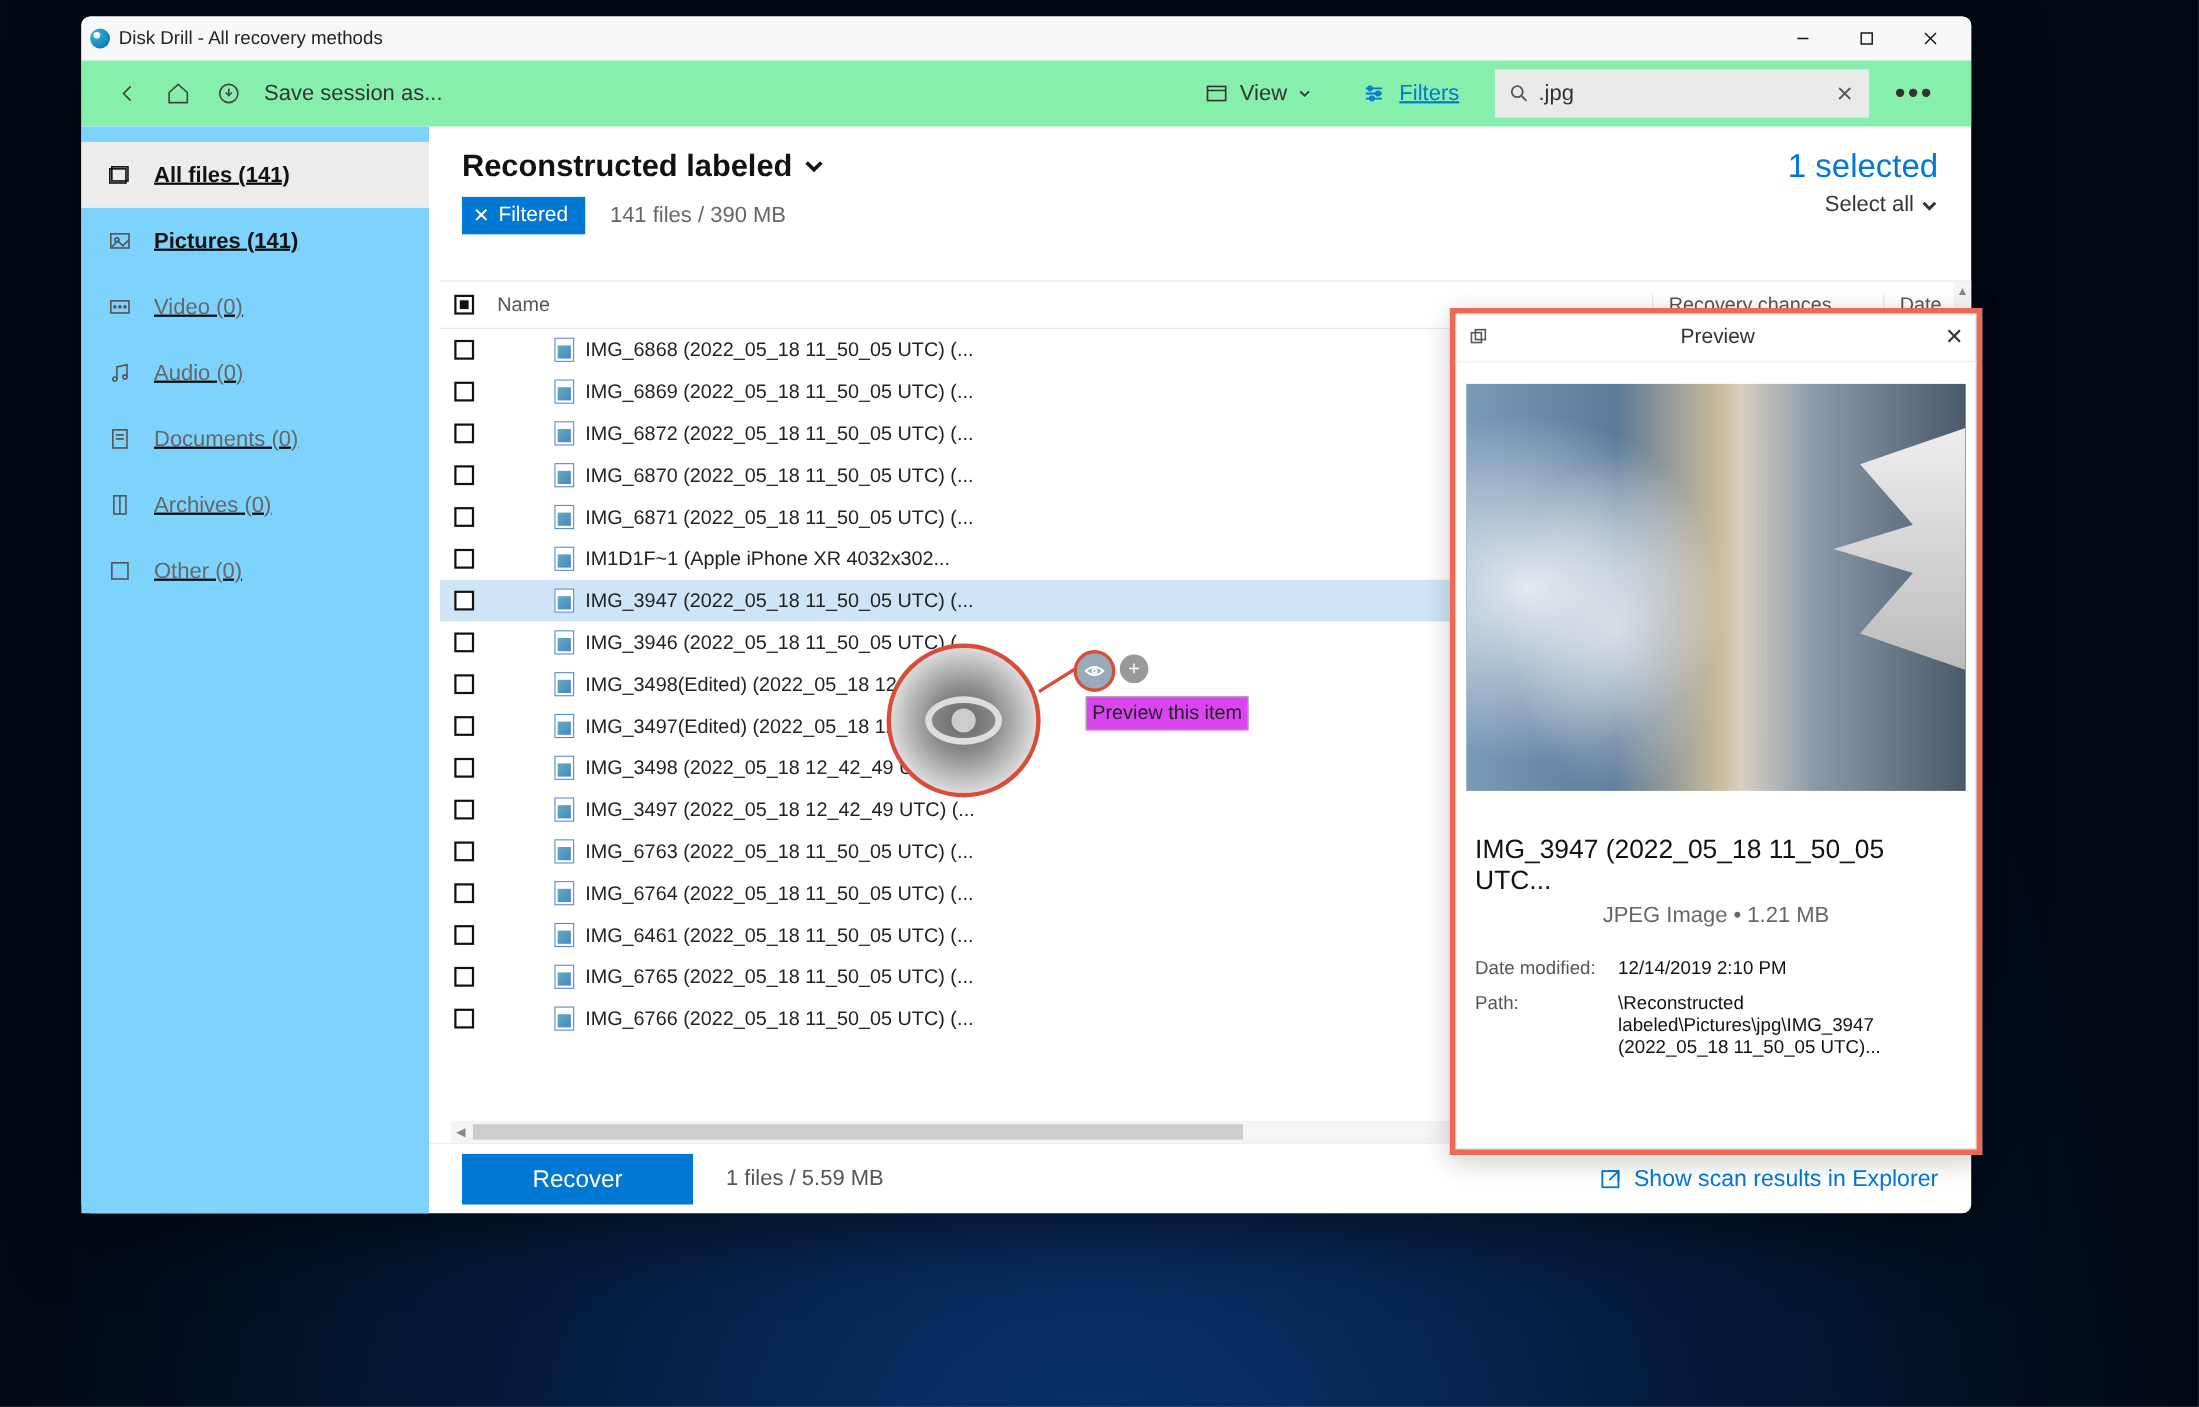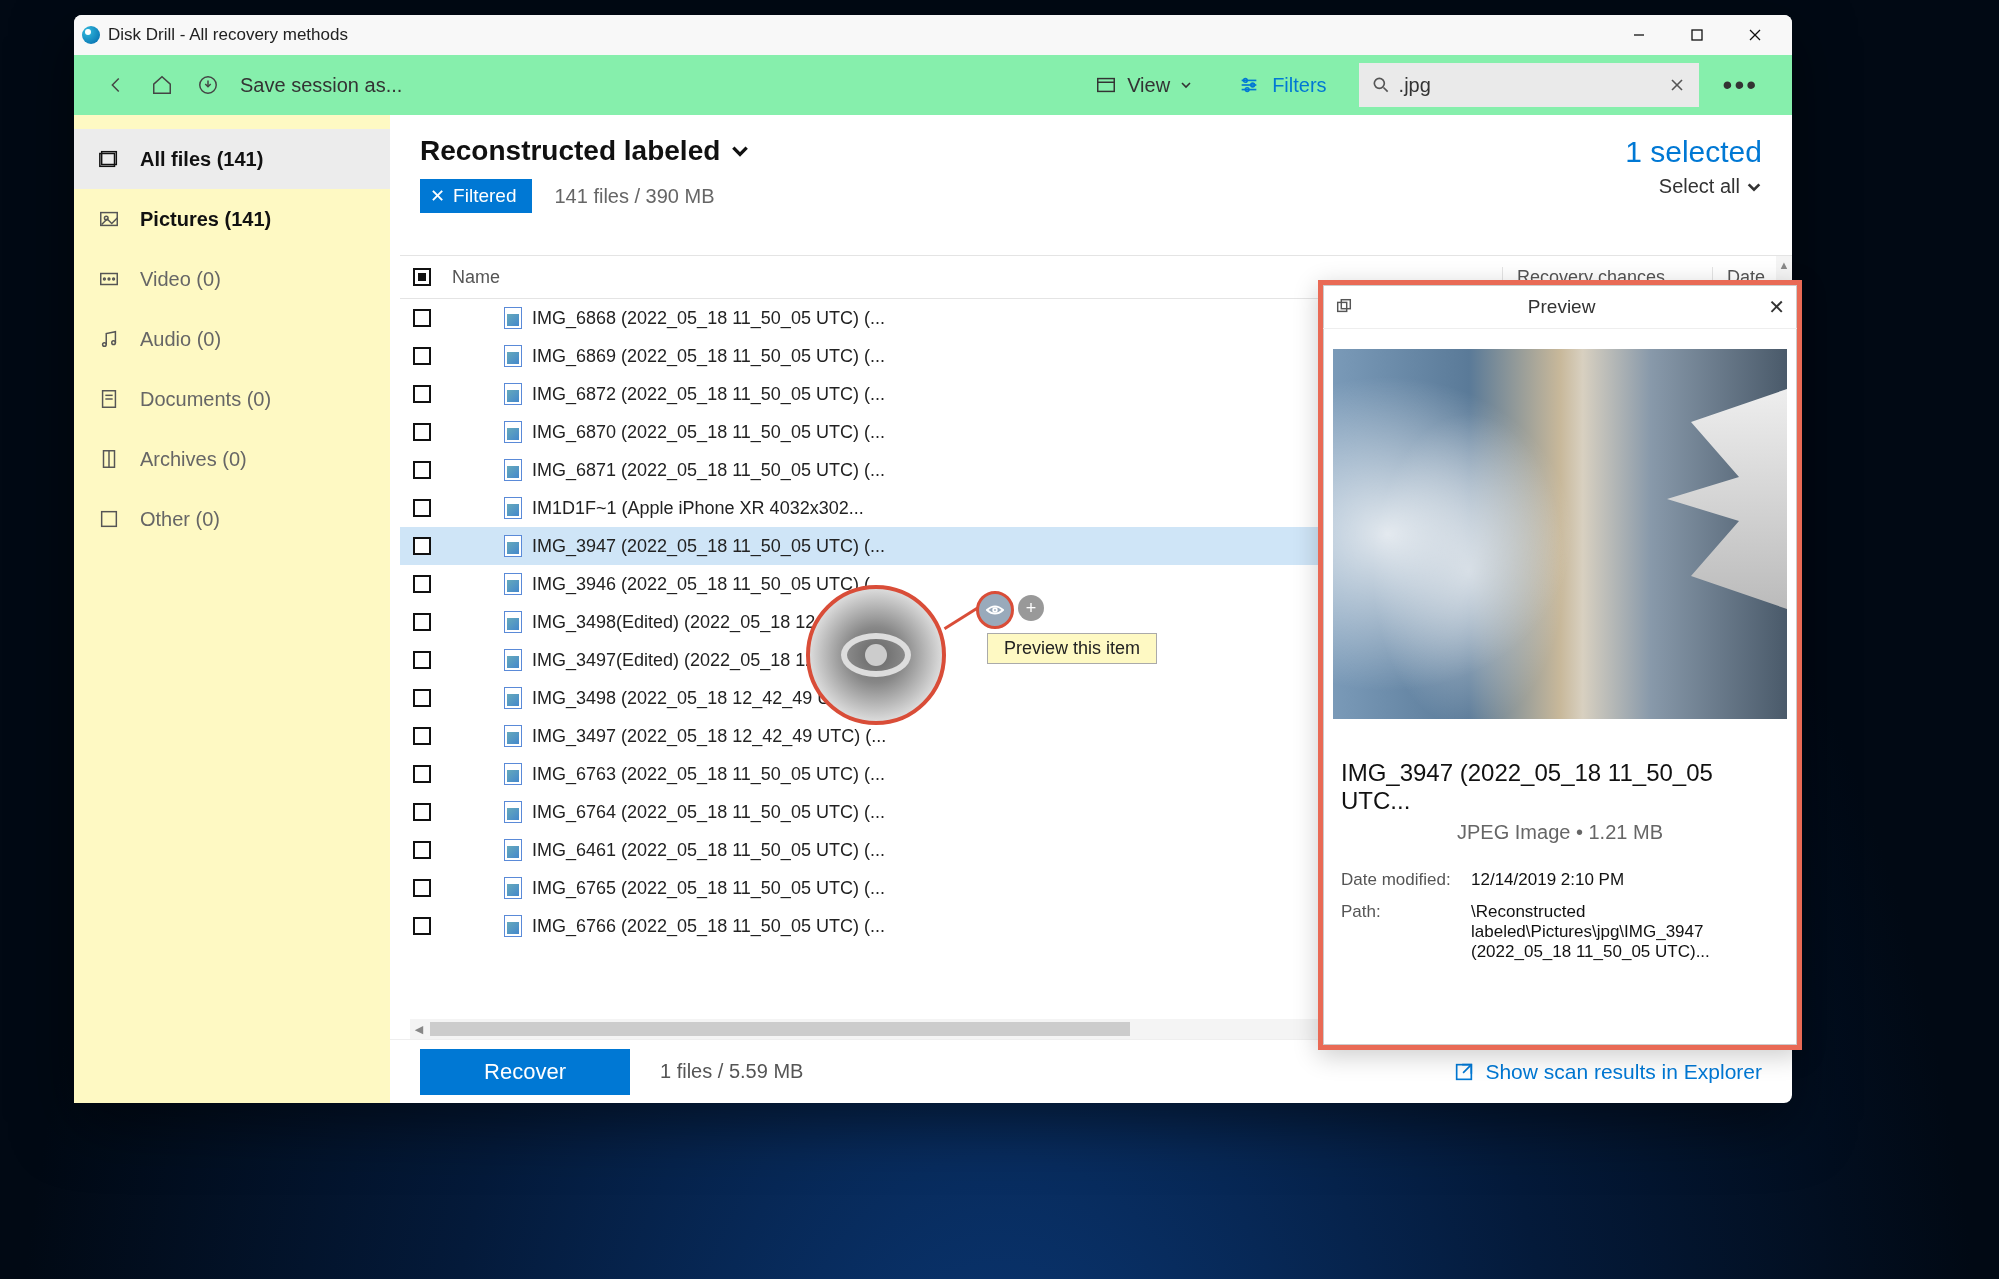--- a/index.html
+++ b/index.html
@@ -13,28 +13,28 @@
 .winctrls { margin-left: auto; display: flex; }
 .winctrls .wc { width: 58px; height: 40px; display:flex; align-items:center; justify-content:center; }
 .winctrls svg { width:14px; height:14px; stroke:#111; stroke-width:1.3; fill:none; }
 
 .toolbar { height: 60px; display: flex; align-items: center; gap: 18px; padding: 0 28px; background: #86efac; }
 .tb-icon { width:28px; height:28px; display:flex; align-items:center; justify-content:center; }
 .tb-icon svg { width:22px; height:22px; stroke:#444; stroke-width:1.6; fill:none; }
 .tb-text { font-size: 20px; color:#333; }
 .spacer { flex:1; }
 .view-btn { display:flex; align-items:center; gap:10px; padding:6px 14px; font-size:20px; color:#333;}
-.filters-btn { display:flex; gap:12px; padding:6px 14px; font-size:20px; color:#0078d4;}
+.filters-btn { display:flex; gap:12px; padding:6px 14px; font-size:20px; color:#0078d4;text-decoration:underline;}
 .search { display:flex; align-items:center; gap:8px; background:#eaeaea; height:44px; padding:0 12px; width:340px; }
 .search svg { width:20px; height:20px; stroke:#555; stroke-width:2; fill:none; }
 .search span.val { flex:1; font-size:20px; color:#333; }
 .more-btn { font-size:28px; letter-spacing:2px; color:#333; padding:0 6px;}
 
 .body { flex:1; display:flex; min-height:0; }
-.sidebar { width: 316px; background:#fef9c3; padding-top:14px; }
+.sidebar { width: 316px; background:#7dd3fc; padding-top:14px;text-decoration:underline; }
 .sb-item { height:60px; display:flex; align-items:center; gap:20px; padding:0 24px; font-size:20px; color:#666; }
 .sb-item.active { background:#ececec; color:#111; font-weight:600; }
 .sb-item svg { width:22px; height:22px; stroke:#555; stroke-width:1.6; fill:none; }
 .sb-item.active svg { stroke:#111; }
 
 .main { flex:1; display:flex; flex-direction:column; min-width:0; position:relative; }
 .headerrow { display:flex; align-items:flex-start; justify-content:space-between; padding:20px 30px 10px 30px; }
 .hr-left { display:flex; flex-direction:column; gap:12px; }
 .breadcrumb { font-size:28px; font-weight:700; color:#111; display:flex; align-items:center; gap:10px;}
 .breadcrumb svg { width:20px; height:20px; stroke:#111; stroke-width:2; fill:none;}
@@ -93,21 +93,21 @@
 
 
 .magnifier{position:absolute; left:732px; top:570px; width:140px; height:140px; border:4px solid #d94d38; border-radius:50%; background:radial-gradient(circle at 50% 50%,#666 0%,#888 30%,#bbb 55%,#eee 80%); z-index:30; display:flex;align-items:center;justify-content:center;}
 .magnifier .eye{width:70px;height:44px;border:6px solid #ddd;border-radius:50%;position:relative;}
 .magnifier .eye::after{content:"";position:absolute;left:50%;top:50%;width:22px;height:22px;margin:-11px;border-radius:50%;background:#ccc;}
 .mag-small{position:absolute;left:902px;top:576px;width:38px;height:38px;border:3px solid #d94d38;border-radius:50%;background:#9ab;z-index:31;display:flex;align-items:center;justify-content:center;}
 .mag-small svg{width:18px;height:12px;stroke:#fff;stroke-width:2;fill:none;}
 .mag-line{position:absolute;left:867px;top:600px;width:46px;height:3px;background:#d94d38;transform:rotate(-32deg);z-index:29;}
 .plus-badge{position:absolute;left:944px;top:580px;width:26px;height:26px;border-radius:50%;background:#999;color:#fff;display:flex;align-items:center;justify-content:center;font-size:18px;z-index:31;}
 
-.tooltip{position:absolute;left:913px;top:618px;background:#fef9c3;border:1px solid #aaa;padding:4px 16px;font-size:18px;color:#222;z-index:32;white-space:nowrap;}
+.tooltip{position:absolute;left:913px;top:618px;background:#d946ef;border:1px solid #aaa;padding:4px 5px;font-size:18px;color:#222;z-index:32;white-space:nowrap;}
 </style>
 </head>
 <body>
 
 <div class="window">
 
   <div class="titlebar">
     <div class="app-icon"></div>
     <div class="title">Disk Drill - All recovery methods</div>
     <div class="winctrls">

